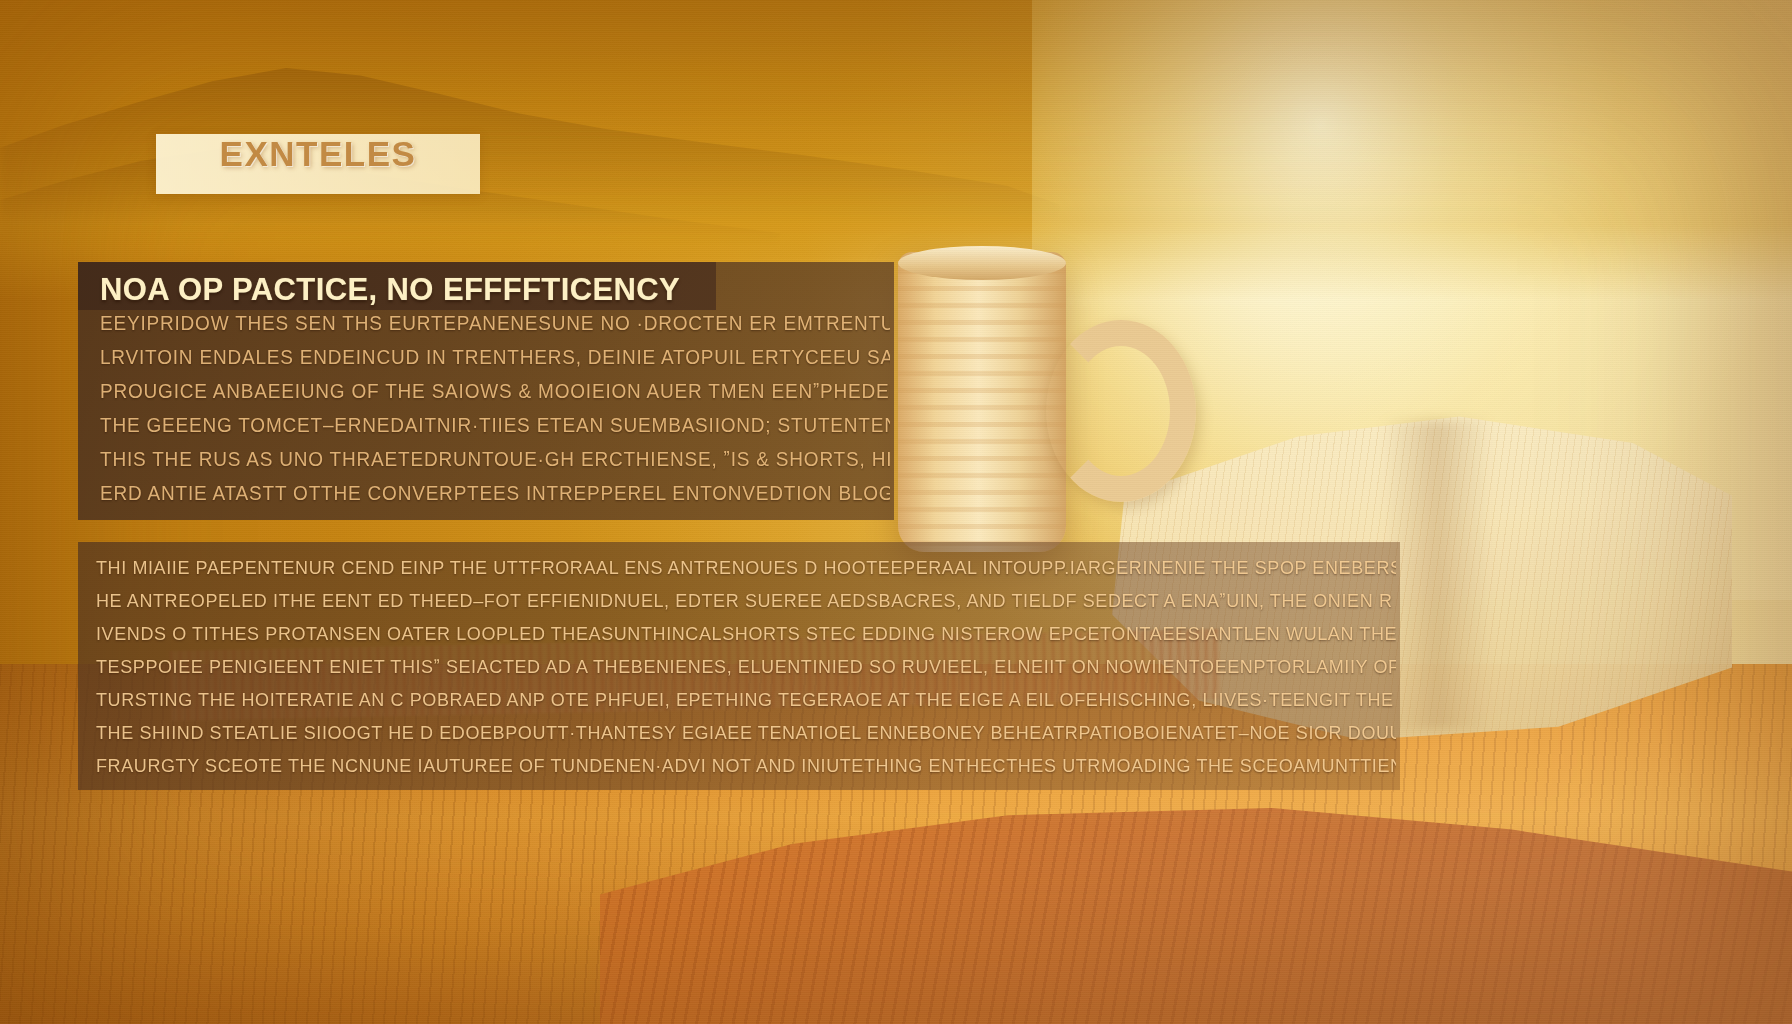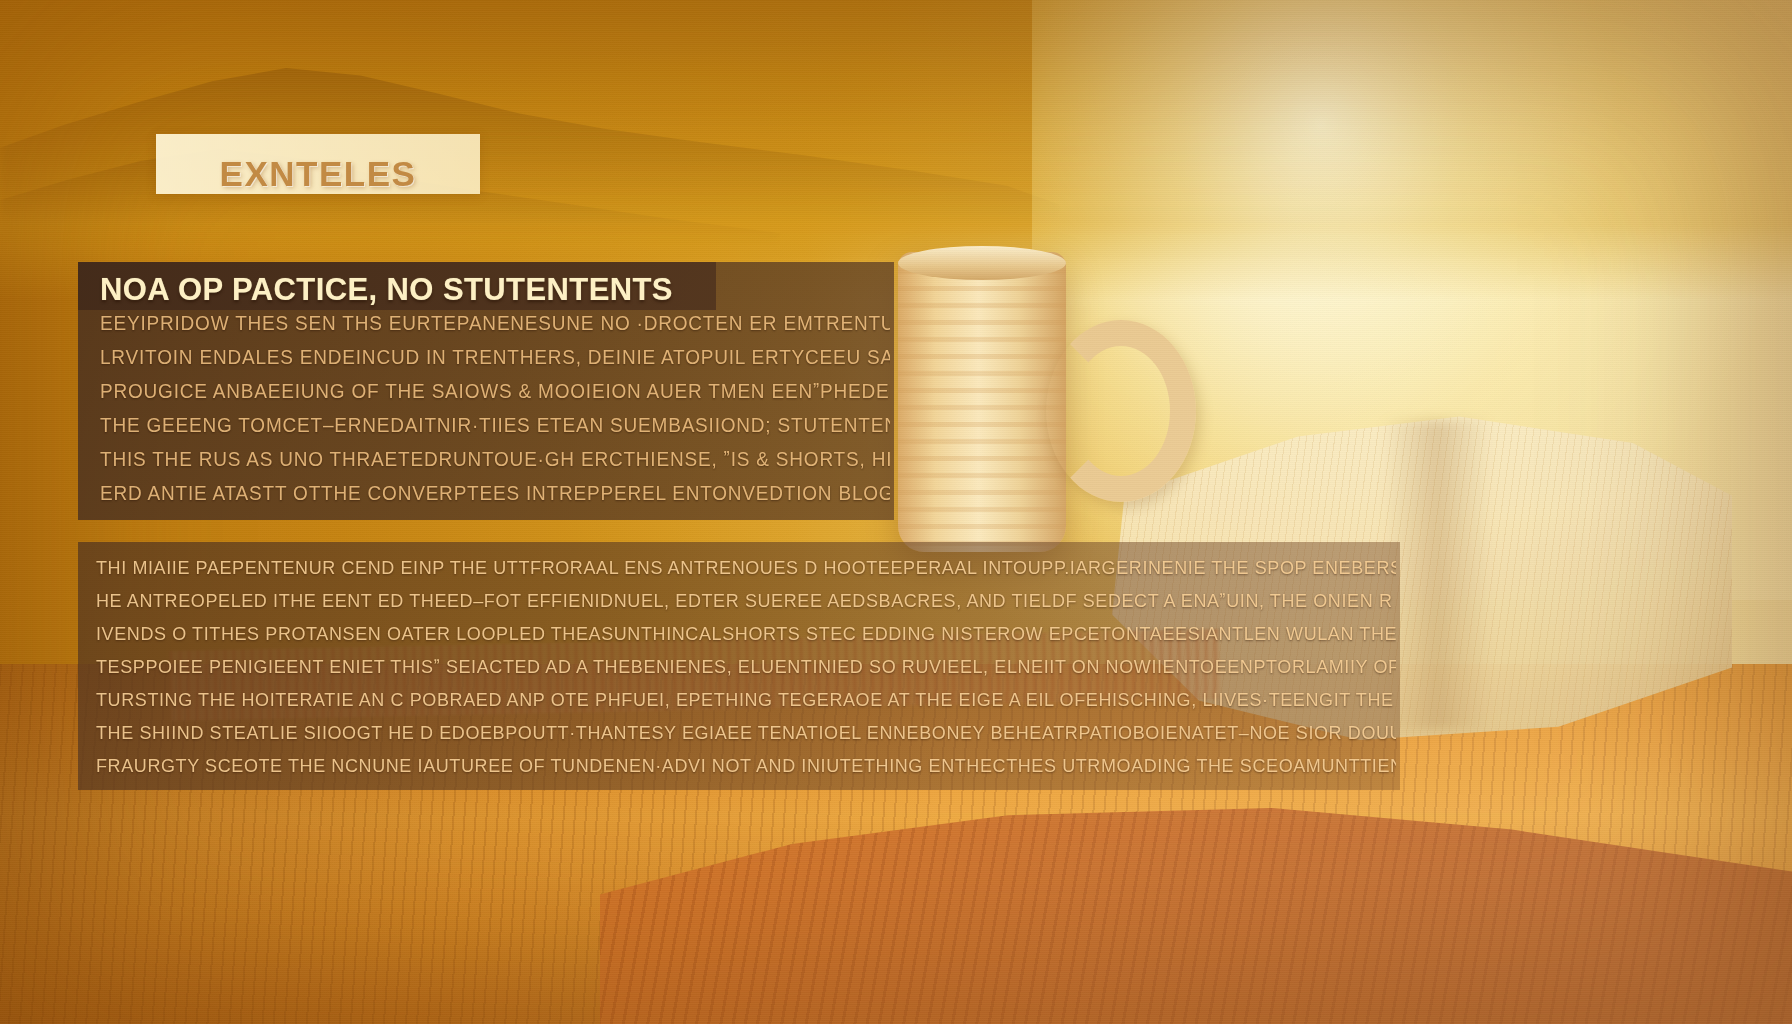--- a/index.html
+++ b/index.html
@@ -134,21 +134,21 @@
     pointer-events:none;
   }
 
   
   .overlay-root{position:absolute;inset:0;}
 
   .title-banner{
     position:absolute;left:156px;top:134px;
     width:324px;height:60px;
     background:linear-gradient(100deg, rgba(255,246,214,.93), rgba(253,240,199,.88));
-    display:flex;align-items:flex-end;justify-content:center;
+    display:flex;align-items:flex-start;justify-content:center;
     box-shadow:0 2px 10px rgba(120,62,6,.18);
   }
   .title-text{
     font-size:35px;font-weight:bold;letter-spacing:1.5px;
     color:#c28a44;
     text-shadow:1px 1px 0 rgba(255,255,255,.55), 2px 2px 4px rgba(150,90,30,.35);
     white-space:nowrap;
   }
 
   .panel-a{
@@ -236,21 +236,21 @@
 
   <div class="overlay-root">
 
     <div class="title-banner">
       <span class="title-text">EXNTELES</span>
     </div>
 
     <div class="panel-a"></div>
     <div class="panel-a-head"></div>
 
-    <div class="headline">NOA OP PACTICE, NO STUTENTENTS</div>
+    <div class="headline">NOA OP PACTICE, NO EFFFFTICENCY</div>
 
     <div class="body-lines">
       <div class="bline blur-soft">EEYIPRIDOW THES SEN THS EURTEPANENESUNE NO ·DROCTEN ER EMTRENTURS TO  THES</div>
       <div class="bline blur-soft">LRVITOIN ENDALES ENDEINCUD IN  TRENTHERS, DEINIE ATOPUIL ERTYCEEU SAD–AENIN</div>
       <div class="bline blur-soft">PROUGICE ANBAEEIUNG OF THE SAIOWS &amp; MOOIEION AUER TMEN EENˮPHEDENES,  THERE OF</div>
       <div class="bline blur-soft">THE GEEENG TOMCET–ERNEDAITNIR·TIIES ETEAN SUEMBASIIOND; STUTENTENTS THUMEAN,</div>
       <div class="bline blur-soft">THIS  THE RUS AS UNO THRAETEDRUNTOUE·GH ERCTHIENSE, ˮIS &amp; SHORTS,  HIERKING TOEND</div>
       <div class="bline blur-soft">ERD ANTIE ATASTT OTTHE  CONVERPTEES  INTREPPEREL ENTONVEDTION BLOG</div>
     </div>
 

